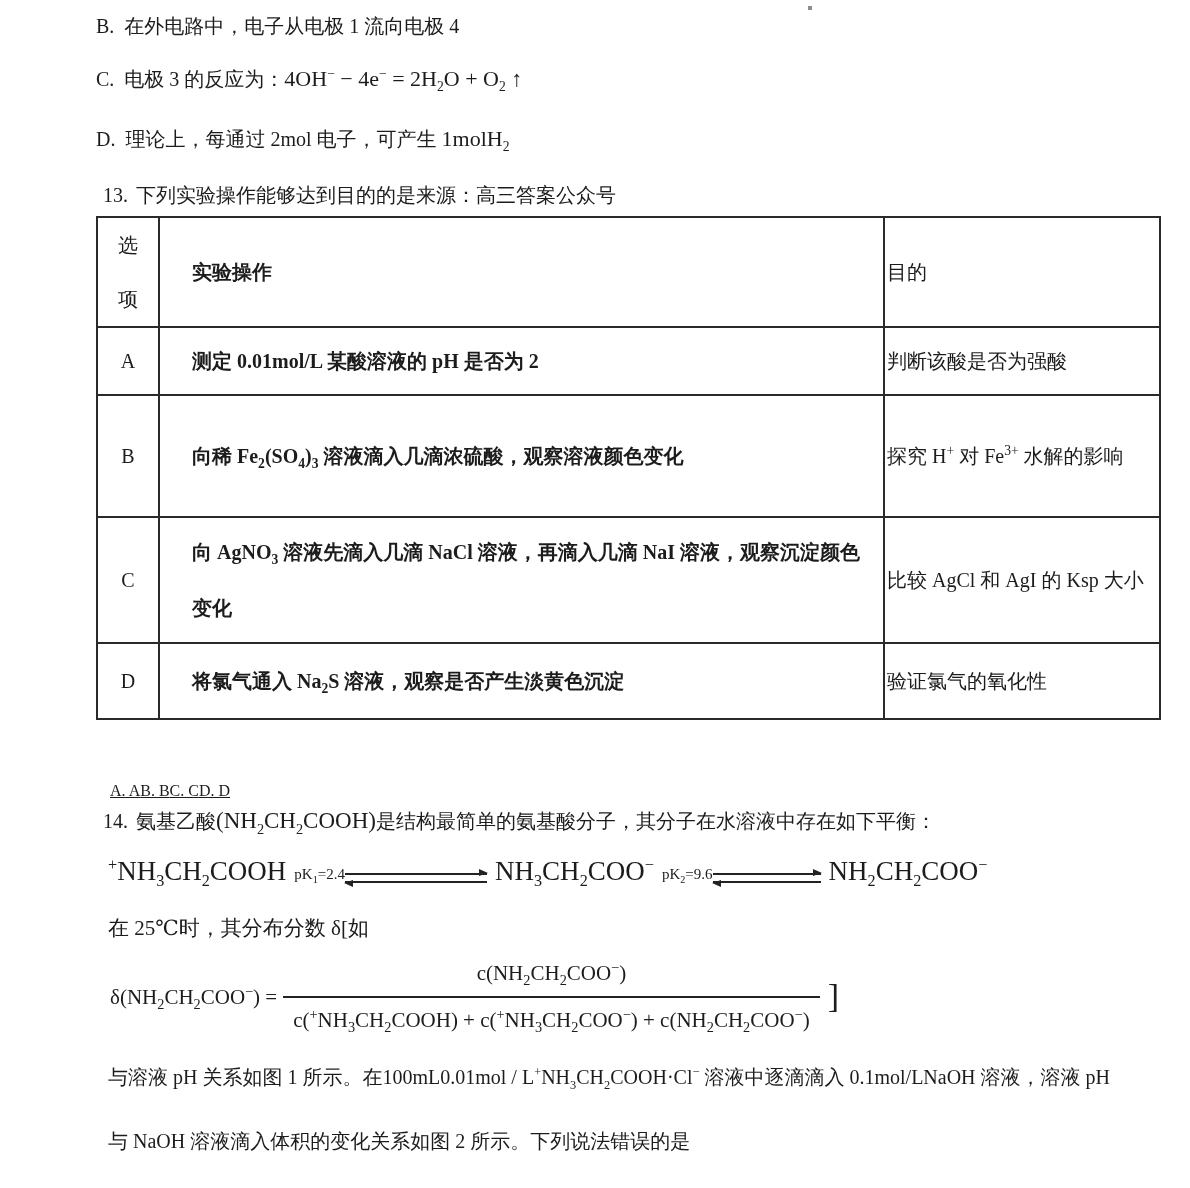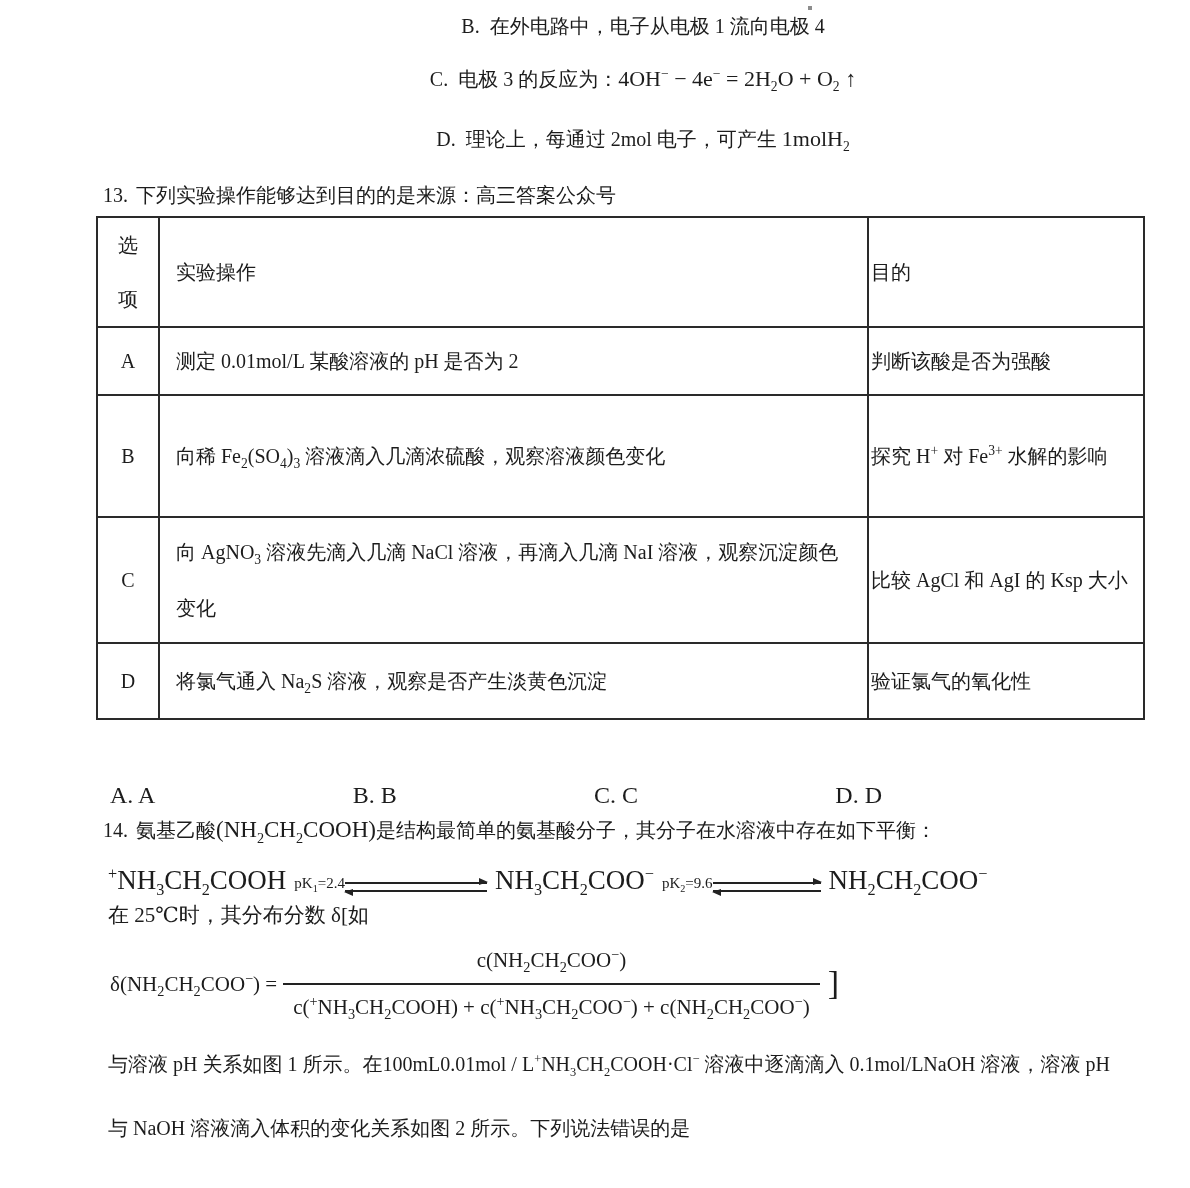--- a/index.html
+++ b/index.html
@@ -4,56 +4,56 @@
 <style>
   html,body{margin:0;padding:0;background:#ffffff;}
   body{
     width:1190px;height:1188px;overflow:hidden;
     font-family:"Liberation Serif","DejaVu Serif",serif;
     color:#1c1c1c;
   }
   .page{position:relative;width:1190px;height:1188px;box-sizing:border-box;padding:10px 0 0 96px;}
   .artifact-dot{position:absolute;left:808px;top:6px;width:4px;height:4px;background:#8d8d8d;}
   .line{font-size:20px;line-height:1.45;}
-  .opt{text-align:center;}
+  .opt{}
   .opt-label{margin-right:10px;}
   .formula{font-size:22px;}
   .formula sub,.formula sup{font-size:0.62em;}
   sub,sup{font-size:0.68em;}
   .opt-b{margin-top:2px;}
   .opt-c{margin-top:22px;}
   .opt-d{margin-top:26px;}
   .q13-line{margin-top:24px;margin-left:7px;}
   .q-num{margin-right:8px;}
 
   table.exam{border-collapse:collapse;margin-top:6px;width:999px;table-layout:fixed;}
   table.exam td{border:2px solid #2a2a2a;font-size:20px;vertical-align:middle;line-height:2.8;}
   td.col-opt{width:60px;text-align:center;padding:0;}
-  td.col-op{width:677px;padding:0 14px 0 16px;}
+  td.col-op{width:677px;padding:0 14px 0 32px;font-weight:bold;}
   td.col-purpose{width:262px;padding:0 10px 0 2px;}
   .opt-head{width:24px;margin:0 auto;text-align:center;line-height:54px;letter-spacing:0;}
   tr.hdr{height:108px;} tr.row-a{height:68px;} tr.row-b{height:122px;} tr.row-c{height:126px;} tr.row-d{height:76px;}
 
-  .answers{display:flex;justify-content:space-between;width:772px;margin-left:14px;margin-top:62px;font-size:24px;}
+  .answers{display:flex;justify-content:flex-start;width:772px;margin-left:14px;margin-top:62px;font-size:16px;text-decoration:underline;}
   .q14-line{margin-top:4px;margin-left:7px;font-size:20px;}
   .q14-line .formula{font-size:23px;}
 
   .equation-line{margin-top:16px;margin-left:12px;display:flex;align-items:center;}
   .species{font-size:27px;white-space:nowrap;}
   .species sub,.species sup{font-size:0.6em;}
   .equil{display:inline-flex;align-items:center;margin:0 8px;transform:translateY(4px);}
   .equil-label{font-size:15px;line-height:1.05;margin-bottom:2px;white-space:nowrap;}
   .harpoons{position:relative;display:inline-block;height:15px;}
   .harpoons.w1{width:142px;} .harpoons.w2{width:108px;}
   .h-top,.h-bot{position:absolute;left:0;right:0;border-top:2px solid #222;}
   .h-top{top:3px;} .h-bot{top:11px;}
   .h-top::after{content:"";position:absolute;right:-1px;top:-6px;border-top:4px solid transparent;border-bottom:3px solid transparent;border-left:9px solid #222;}
   .h-bot::after{content:"";position:absolute;left:-1px;top:-3px;border-top:3px solid transparent;border-bottom:4px solid transparent;border-right:9px solid #222;}
 
-  .delta-line{margin-left:12px;font-size:21px;}
+  .delta-line{margin-top:22px;margin-left:12px;font-size:21px;}
   .fraction-line{margin-top:16px;margin-left:14px;display:flex;align-items:center;font-size:21px;}
   .frac{display:inline-flex;flex-direction:column;align-items:center;margin-left:6px;}
   .frac .num{padding:0 10px 6px;}
   .frac .den{border-top:2px solid #222;padding:8px 10px 0;white-space:nowrap;}
   .close-bracket{font-size:34px;font-weight:400;margin-left:8px;transform:translateY(-2px);}
 
   .q14-para{margin-top:8px;margin-left:12px;width:1002px;font-size:20px;line-height:57px;text-align:justify;}
   .q14-para sub,.q14-para sup{font-size:0.62em;}
 </style>
 </head>

